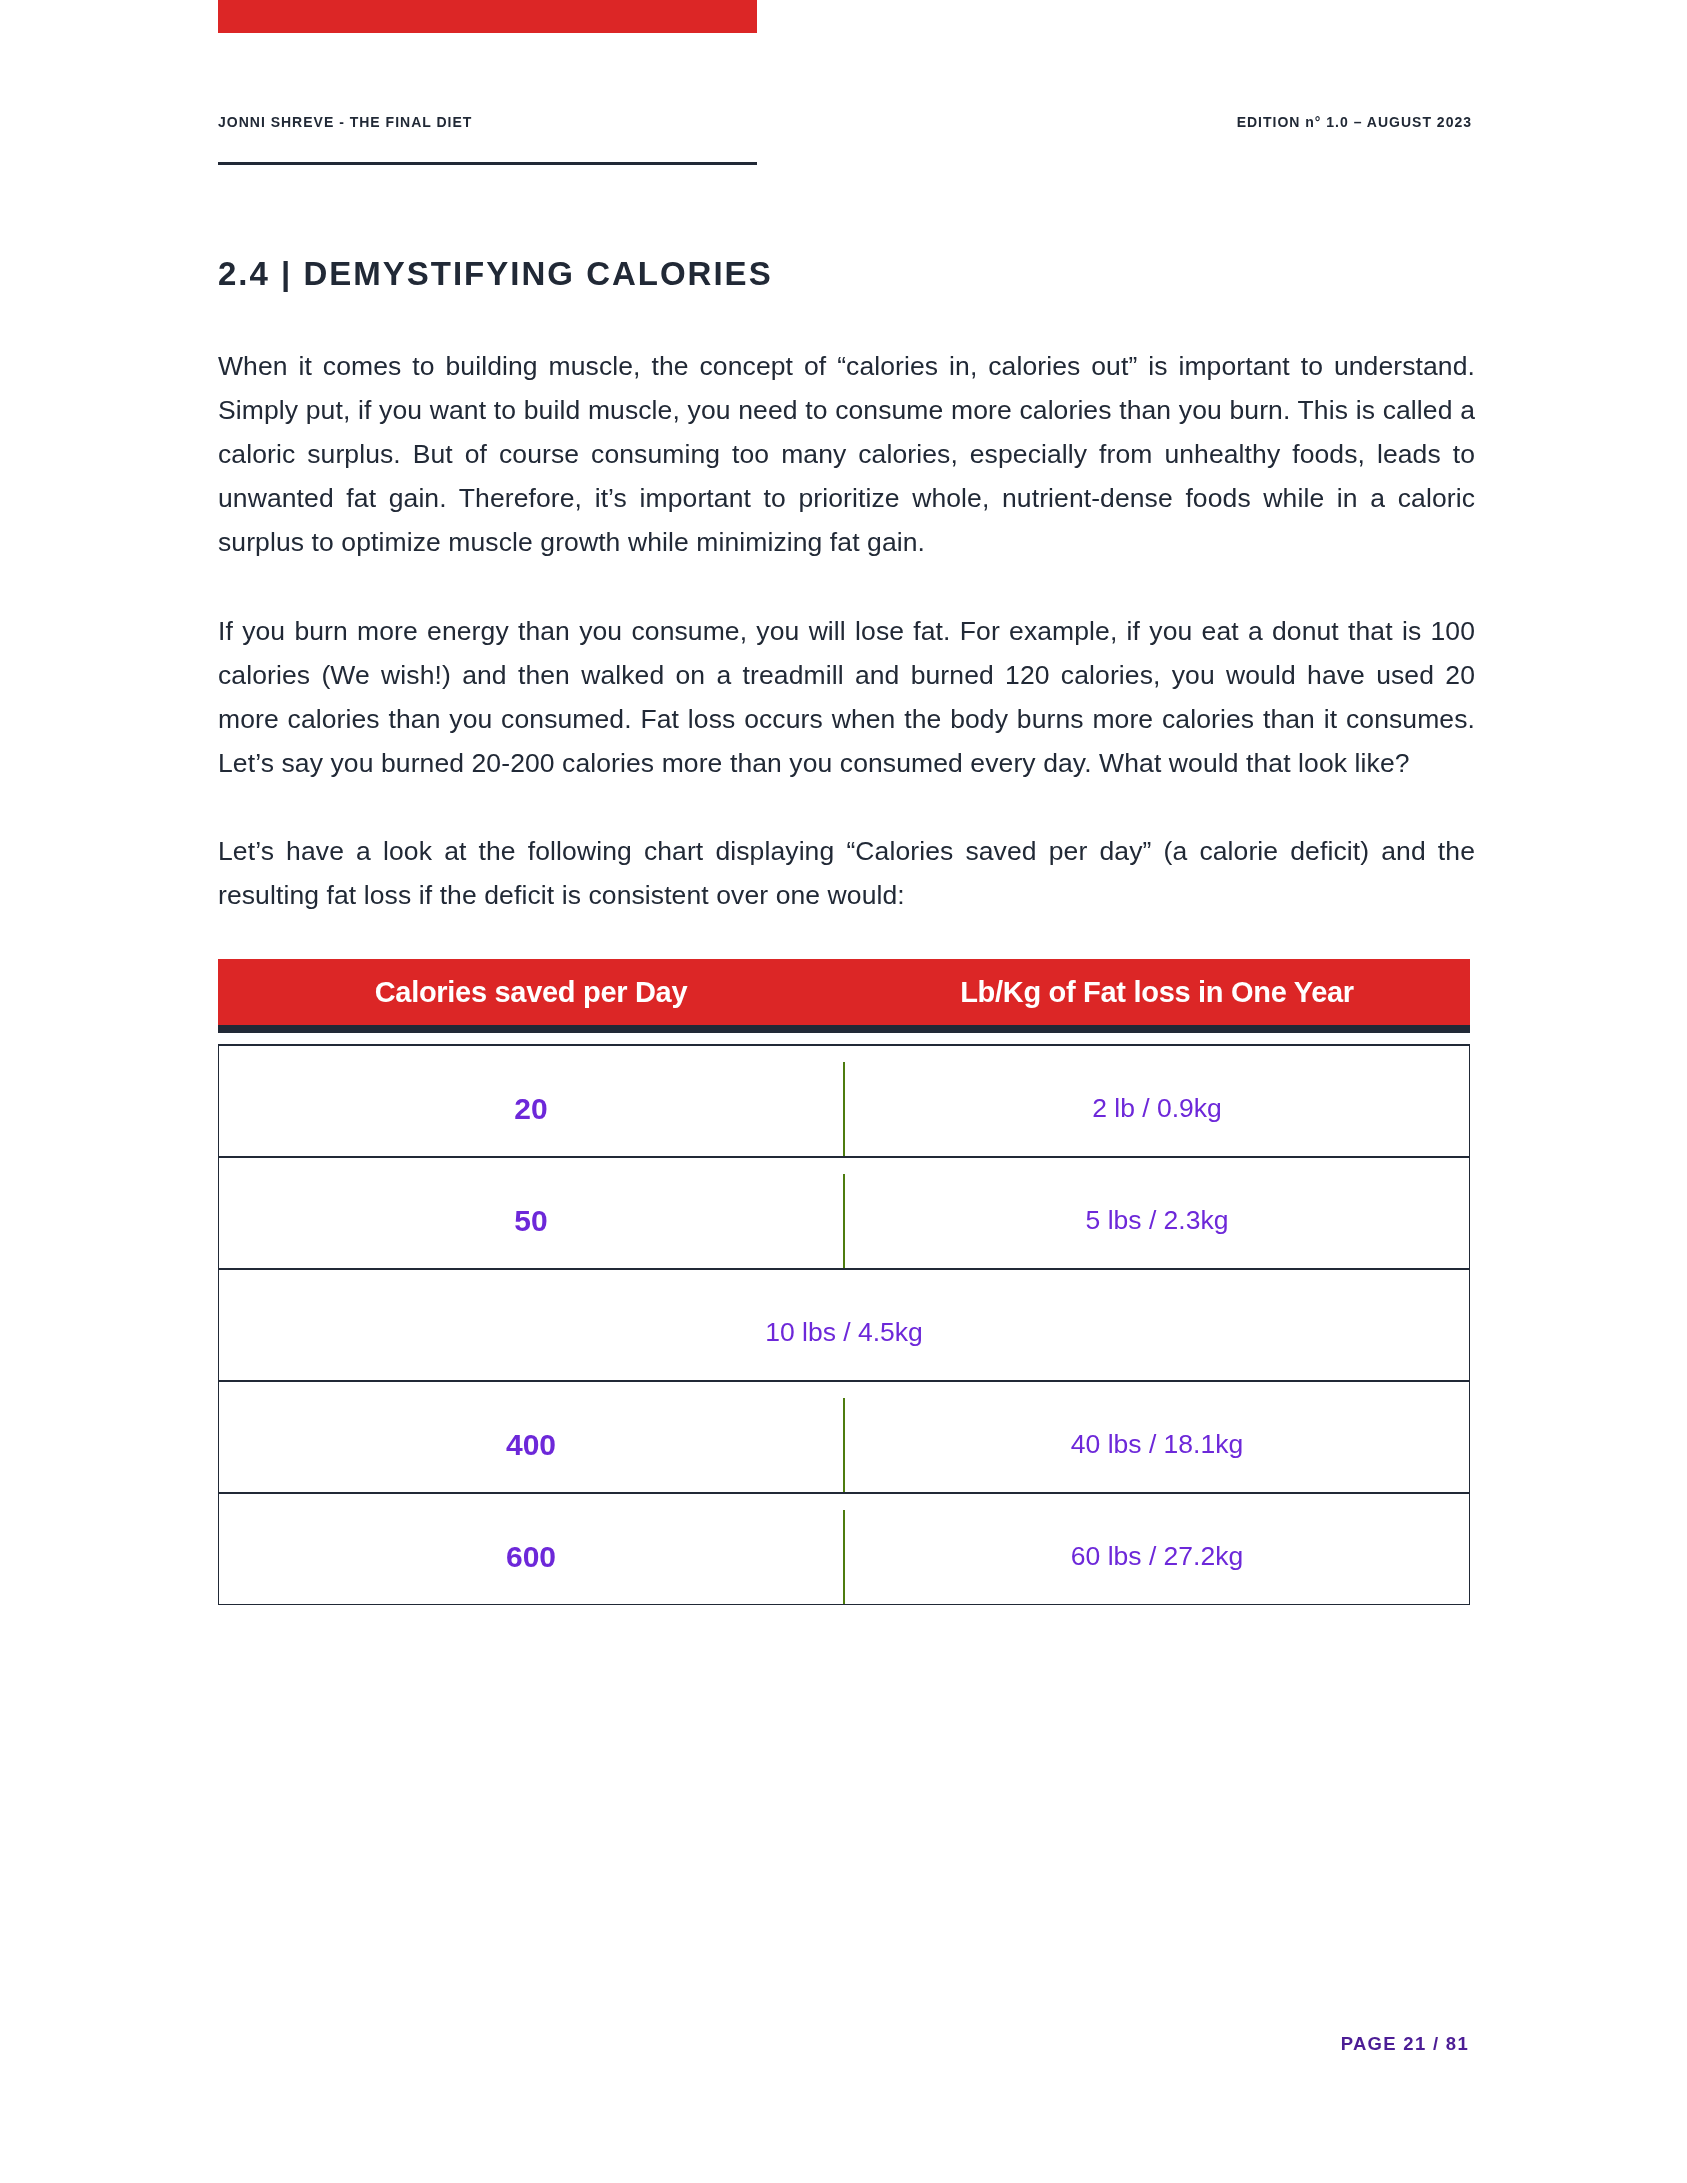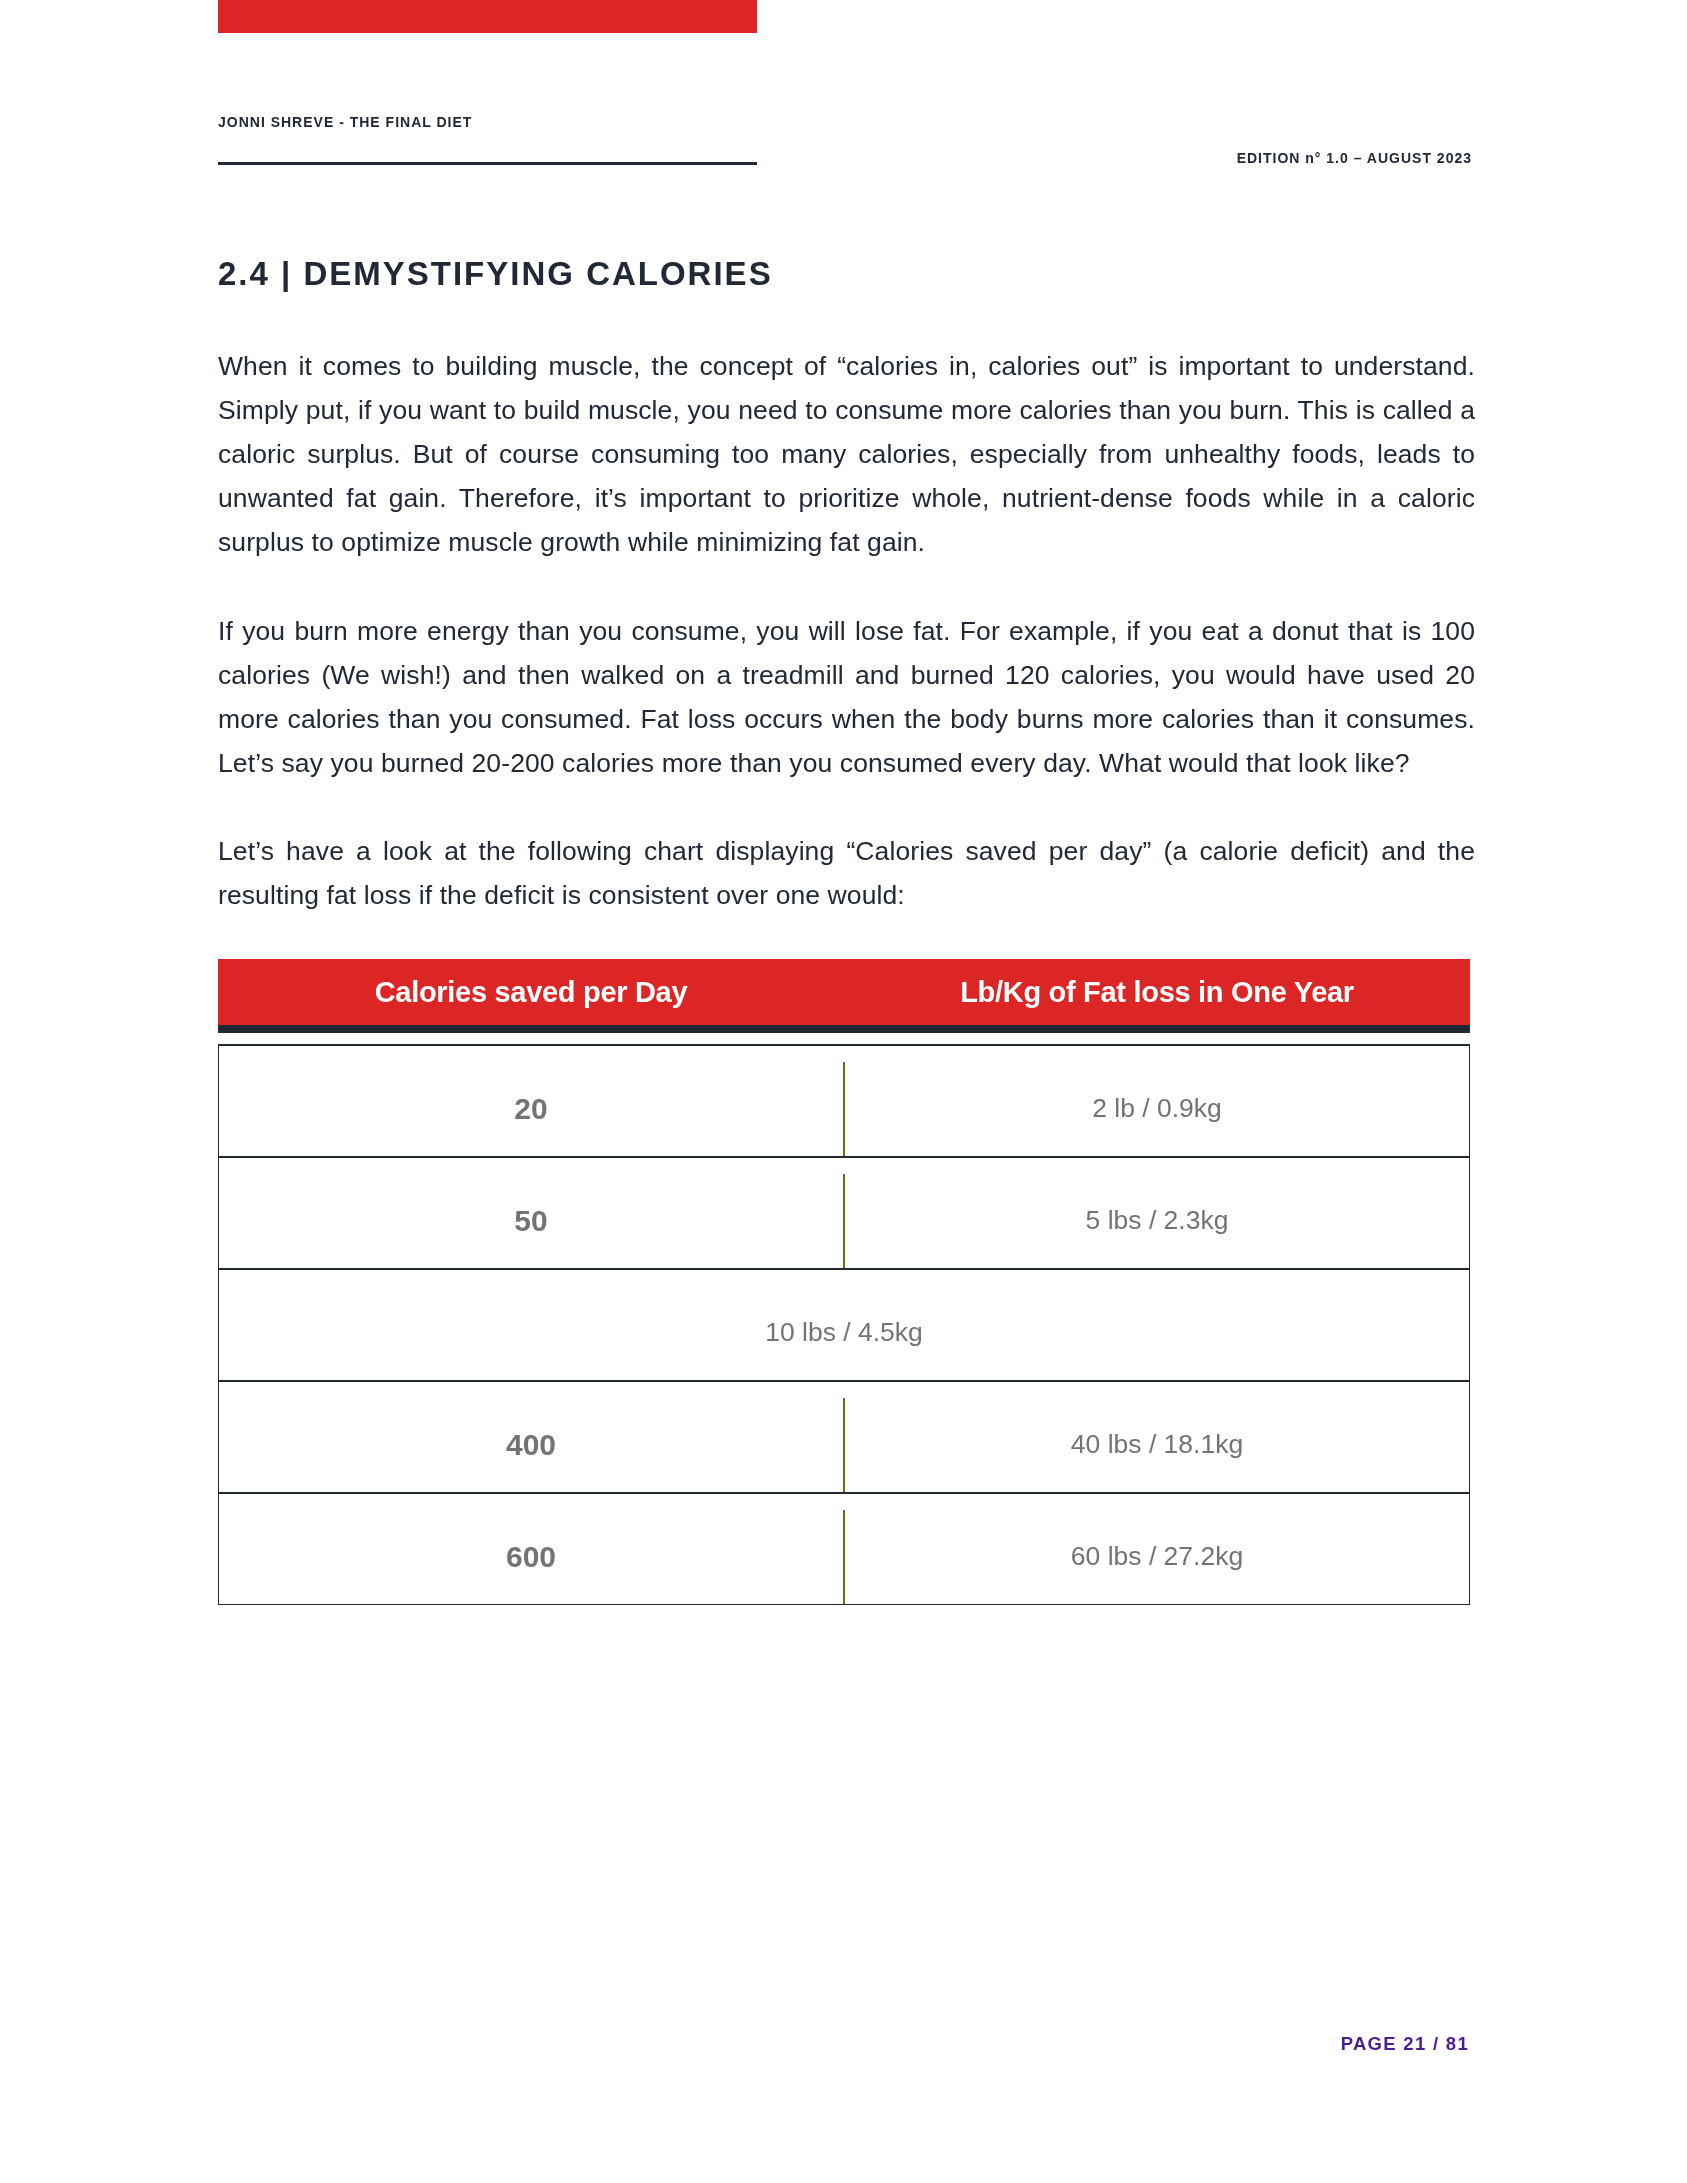--- a/index.html
+++ b/index.html
@@ -27,21 +27,21 @@
       position: absolute;
       top: 114px;
       font-family: "Liberation Sans", sans-serif;
       font-weight: 700;
       font-size: 14px;
       letter-spacing: 1px;
       color: #212936;
       white-space: nowrap;
     }
     .header-left { left: 218px; }
-    .header-right { right: 215px; margin-top: 36px; }
+    .header-right { right: 215px; }
     .header-rule {
       position: absolute;
       left: 218px;
       top: 162px;
       width: 539px;
       height: 3.3px;
       background: #212936;
     }
     .section-title {
       position: absolute;
@@ -102,21 +102,21 @@
       height: 110px;
       border-bottom: 2px solid #212936;
     }
     .tr:last-child { border-bottom: none; }
     .td {
       flex: 1;
       display: flex;
       align-items: center;
       justify-content: center;
       font-size: 26.5px;
-      color: #737373;
+      color: #6d28d9;
       margin-top: 16px;
     }
     .td + .td {
       border-left: 2px solid #4d7c0f;
     }
     .td.calories {
       font-weight: 700;
       font-size: 30px;
     }
     .page-number {

